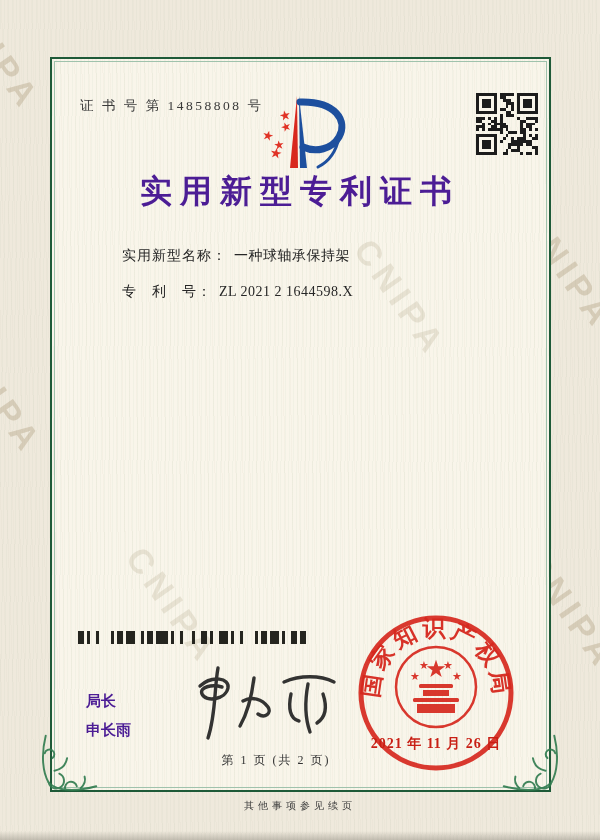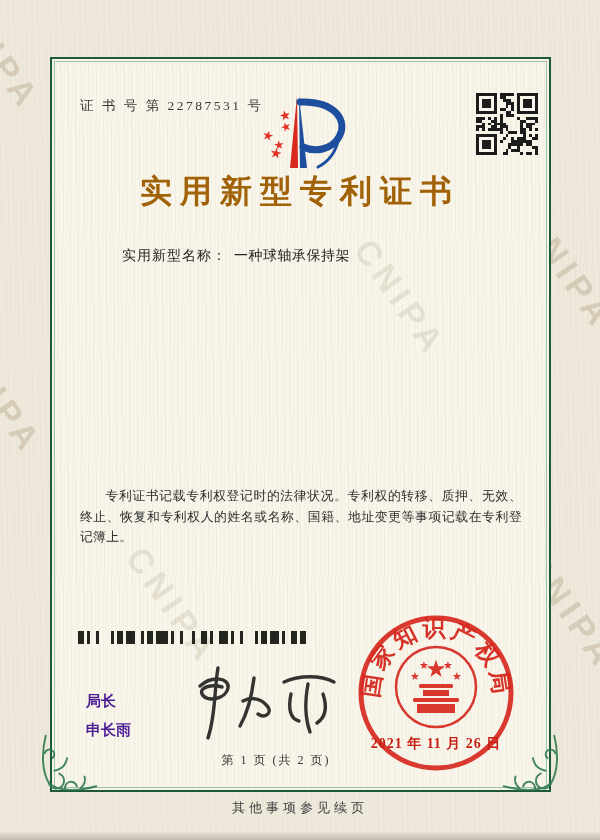--- a/index.html
+++ b/index.html
@@ -41,21 +41,21 @@
   .orn-bl{left:36px;top:728px;}
   .orn-br{right:36px;top:728px;transform:scaleX(-1);}
   .cert-no{
     position:absolute;left:80px;top:97px;
     font-size:13.5px;letter-spacing:2.5px;color:#3a3a3a;
   }
   .logo{position:absolute;left:242px;top:83px;width:118px;height:88px;}
   .qr{position:absolute;left:476px;top:93px;width:62px;height:62px;}
   .title{
     position:absolute;left:0;top:170px;width:600px;text-align:center;
-    font-size:32px;font-weight:bold;letter-spacing:8px;color:#a16207;
+    font-size:32px;font-weight:bold;letter-spacing:8px;color:#4c1d95;
   }
   .fields{position:absolute;left:82px;top:247px;width:442px;margin-left:40px;}
   .frow{position:relative;height:35.7px;font-size:14px;color:#262626;white-space:nowrap;}
   .flabel{letter-spacing:1px;}
   .fvalue{margin-left:7px;letter-spacing:0.5px;}
   .g2{position:absolute;left:228px;top:0;}
   .paras{
     position:absolute;left:80px;top:486px;width:442px;
     font-size:12.8px;line-height:1.62;color:#2e2e2e;text-align:justify;
   }
@@ -71,21 +71,21 @@
   .seal-date{
     position:absolute;left:358px;top:735px;width:156px;text-align:center;
     font-size:14px;font-weight:bold;color:#c81f14;letter-spacing:1px;z-index:5;
   }
   .page-number{
     position:absolute;left:0;top:752px;width:552px;text-align:center;
     font-size:12px;color:#333;letter-spacing:2px;
   }
   .footer-note{
     position:absolute;left:0;top:799px;width:600px;text-align:center;
-    font-size:13px;color:#3e3e3e;letter-spacing:4px;
+    font-size:10px;color:#3e3e3e;letter-spacing:4px;
   }
   .bottom-edge{
     position:absolute;left:0;bottom:0;width:600px;height:9px;
     background:linear-gradient(to bottom, rgba(110,105,95,0), rgba(110,105,95,0.35));
   }
 </style>
 </head>
 <body>
 
 <div class="texture"></div>
@@ -116,21 +116,21 @@
   <g fill="none" stroke="#2f7b4e" stroke-width="2" stroke-linecap="round" opacity="0.9">
     <path d="M10,8 C5,28 7,46 13,56 C21,65 40,66 62,60"></path>
     <path d="M13,56 a8,8 0 1 0 11,-9"></path>
     <path d="M30,63 a6,6 0 1 1 12,-3"></path>
     <path d="M9,26 a5,5 0 1 1 8,5"></path>
     <path d="M19,44 q11,-2 13,-13"></path>
     <path d="M46,62 q6,-6 4,-12"></path>
   </g>
 </svg>
 
-<div class="cert-no">证 书 号 第 22787531 号</div>
+<div class="cert-no">证 书 号 第 14858808 号</div>
 
 <svg class="logo" viewBox="0 0 118 88">
   <g fill="#e03326">
     <text x="43" y="37" font-size="13" text-anchor="middle" transform="rotate(-12 43 33)">★</text>
     <text x="44" y="48" font-size="12" text-anchor="middle" transform="rotate(-20 44 44)">★</text>
     <text x="26" y="57" font-size="13" text-anchor="middle" transform="rotate(14 26 52)">★</text>
     <text x="37" y="66" font-size="12" text-anchor="middle" transform="rotate(-8 37 61)">★</text>
     <text x="34" y="75" font-size="14" text-anchor="middle" transform="rotate(10 34 70)">★</text>
   </g>
   <polygon points="55,13 48,85 56,85" fill="#d8281e"></polygon>
@@ -154,25 +154,27 @@
     </svg>
 </div>
 
 <div class="title">实用新型专利证书</div>
 
 <div class="fields">
   <div class="frow">
     <span class="flabel">实用新型名称：</span><span class="fvalue">一种球轴承保持架</span>
   </div>
   <div class="frow">
+    <span class="flabel">专　利　号：</span><span class="fvalue">ZL 2021 2 1644598.X</span>
   </div>
+  <div class="frow">
+  </div>
 </div>
 
 <div class="paras">
-  <p>专利证书记载专利权登记时的法律状况。专利权的转移、质押、无效、终止、恢复和专利权人的姓名或名称、国籍、地址变更等事项记载在专利登记簿上。</p>
 </div>
 
 <div class="barcode">
   <svg viewBox="0 0 228 13" width="228" height="13" preserveAspectRatio="none">
       <rect x="0.00" y="0" width="6.00" height="13" fill="#25251f"></rect>
       <rect x="9.00" y="0" width="3.00" height="13" fill="#25251f"></rect>
       <rect x="18.00" y="0" width="3.00" height="13" fill="#25251f"></rect>
       <rect x="33.00" y="0" width="3.00" height="13" fill="#25251f"></rect>
       <rect x="39.00" y="0" width="6.00" height="13" fill="#25251f"></rect>
       <rect x="48.00" y="0" width="9.00" height="13" fill="#25251f"></rect>

